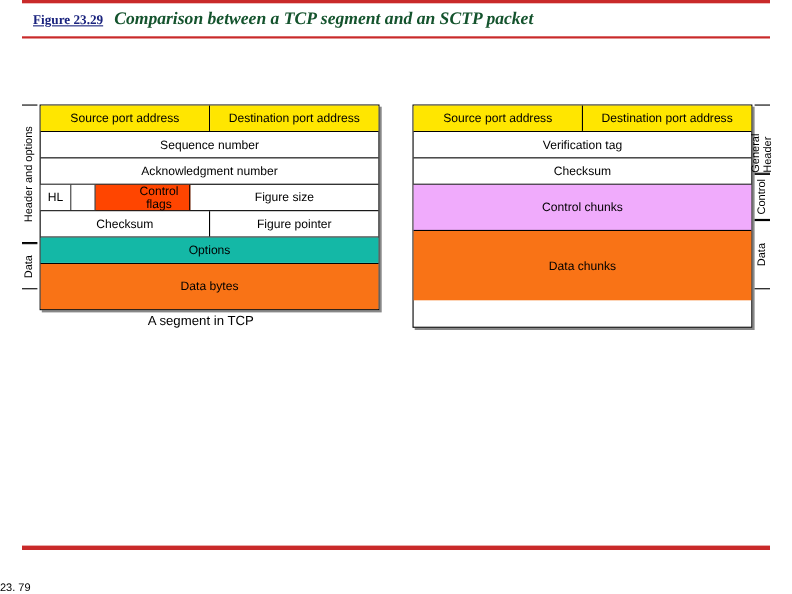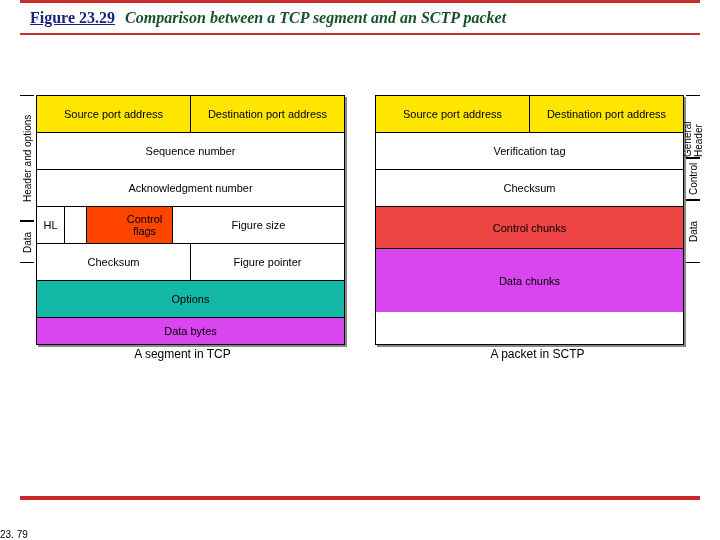--- a/index.html
+++ b/index.html
@@ -15,21 +15,21 @@
     height: 3px;
     background: #c92a2a;
     margin: 0 20px;
   }
   .mid-rule { height: 2px; }
   .header {
     padding: 6px 30px 6px 30px;
   }
   .fig-label {
     font-weight: bold;
-    font-size: 16px;
+    font-size: 12px;
     color: #1a237e;
     text-decoration: underline;
   }
   .fig-title {
     font-weight: bold;
     font-style: italic;
     font-size: 16px;
     color: #14532d;
     margin-left: 6px;
   }
@@ -71,41 +71,41 @@
     display: flex;
     flex-direction: column;
     box-shadow: 2px 2px 0 #888;
     font-family: Arial, sans-serif;
     font-size: 11px;
     background: #fff;
   }
   .row {
     border-bottom: 1px solid #000;
     display: flex;
-    height: 37px;
+    height: 24px;
   }
   .row:last-child { border-bottom: none; }
   .cell {
     display: flex;
     align-items: center;
     justify-content: center;
     border-right: 1px solid #000;
     text-align: center;
     padding: 0 2px;
   }
   .cell:last-child { border-right: none; }
   .c-half { flex: 1; }
   .c-full { flex: 1; }
   .c-hl { flex: 0 0 28px; background:#fff; }
   .c-gap { flex: 0 0 22px; background:#fff; }
   .c-flags { flex: 0 0 86px; background:#ff4500; color:#000;padding-left:32px; }
   .hdr-yellow .cell { background: #ffe600; }
   .options-row .cell { background: #14b8a6; }
-  .data-row { background: #d946ef; }
-  .ctrl-row { background: #ef4444; }
+  .data-row { background: #f97316; }
+  .ctrl-row { background: #f0abfc; }
   .caption {
     text-align: center;
     font-family: Arial, sans-serif;
     font-size: 12px;
     margin-top: 2px;
   }
   .tcp-header-h { height: 126px; }
   .tcp-data-h { height: 42px; }
   .sctp-gh-h { height: 63px; }
   .sctp-ctrl-h { height: 42px; }
@@ -161,21 +161,21 @@
           <div class="cell c-flags">Control flags</div>
           <div class="cell c-half">Figure size</div>
         </div>
         <div class="row">
           <div class="cell c-half">Checksum</div>
           <div class="cell c-half">Figure pointer</div>
         </div>
         <div class="row options-row">
             <div class="cell c-full">Options</div>
           </div>
-        <div class="row data-row" style="height:26px;">
+        <div class="row data-row" style="height:41px;">
             <div class="cell c-full">Data bytes</div>
           </div>
       </div>
     </div>
     <div class="caption">A segment in TCP</div>
   </div>
 
   <div class="panel-wrap">
     <div class="panel">
       <div class="tbl">
@@ -195,19 +195,18 @@
         <div class="row data-row" style="height:63px;">
             <div class="cell c-full">Data chunks</div>
           </div>
       </div>
       <div class="vlabels-right">
         <div class="vlabel sctp-gh-h">General Header</div>
         <div class="vlabel sctp-ctrl-h">Control</div>
         <div class="vlabel sctp-data-h">Data</div>
       </div>
     </div>
-    <div class="caption">A packet in SCTP</div>
   </div>
 
 </div>
 
 <div class="bottom-bar"></div>
 <div class="page-num">23. 79</div>
 
 </body></html>

